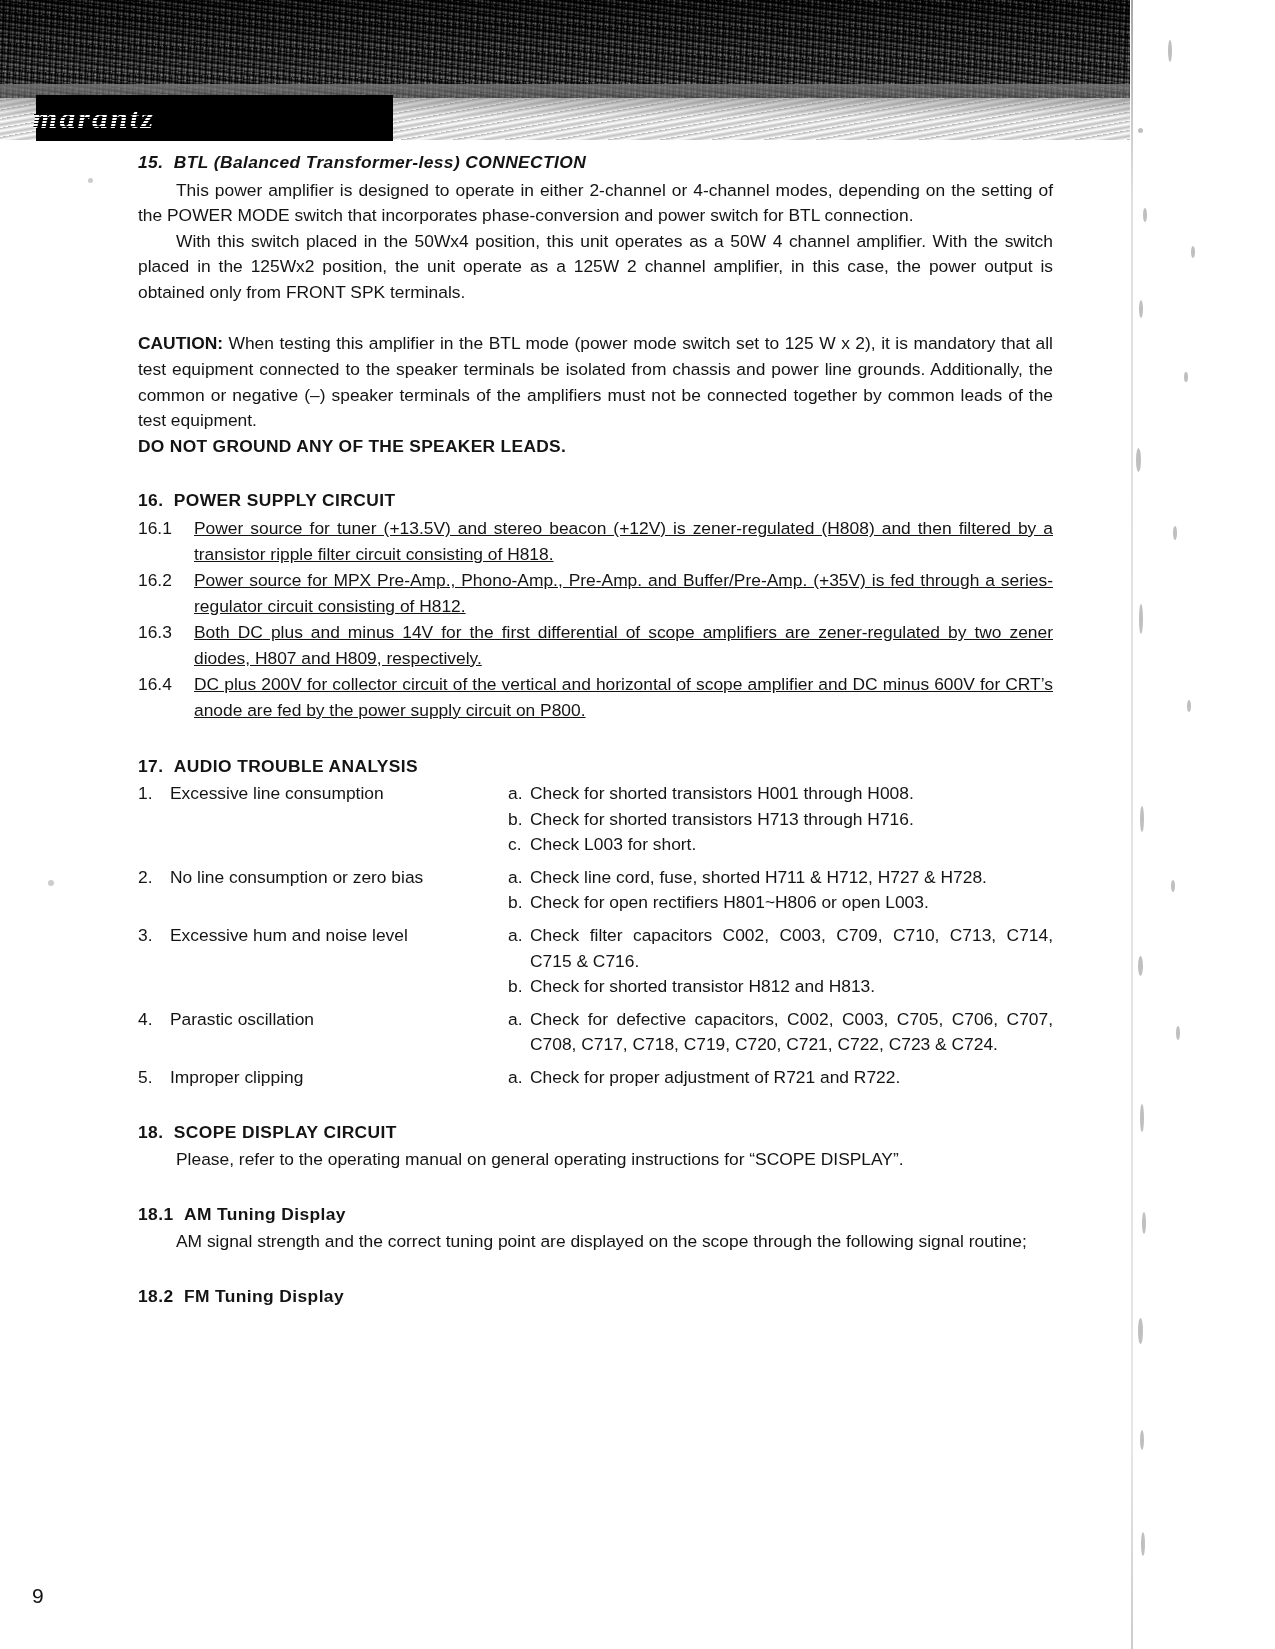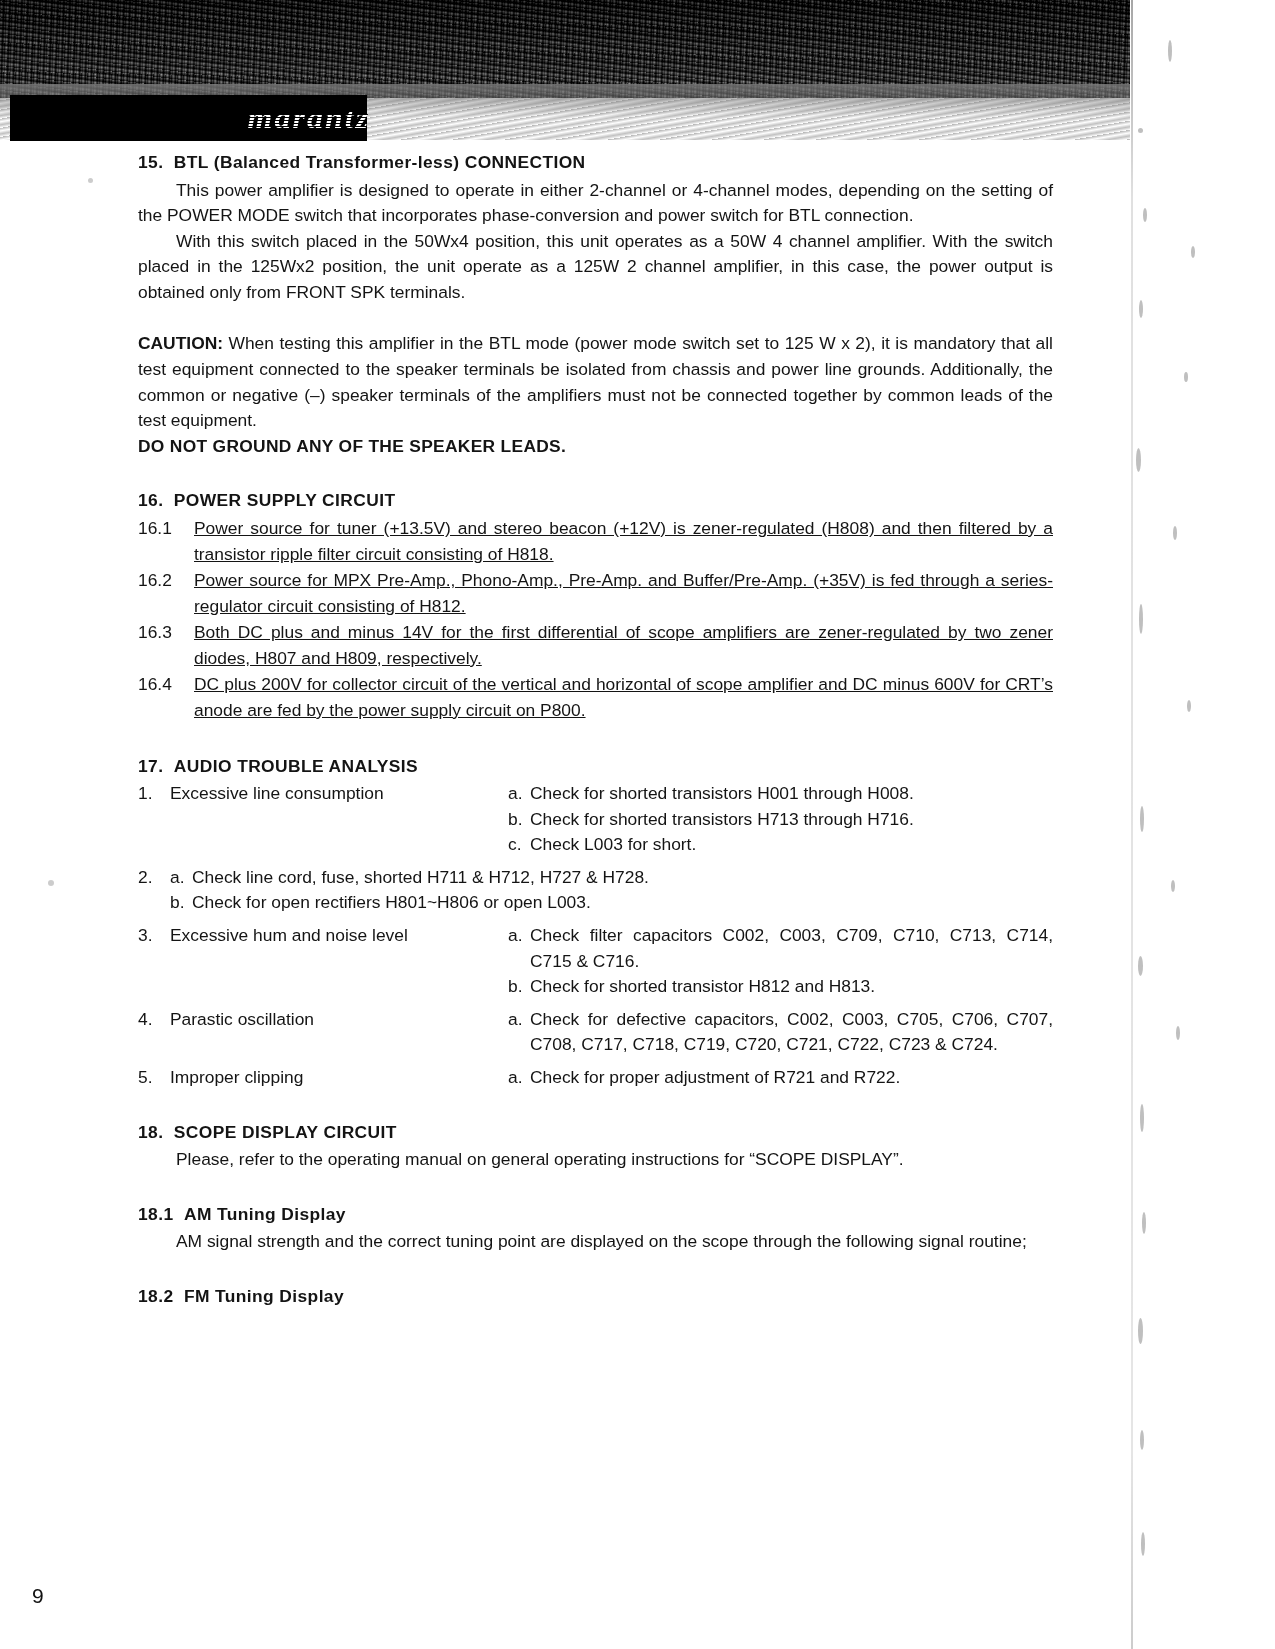--- a/index.html
+++ b/index.html
@@ -42,27 +42,27 @@
     position: absolute;
     top: 84px; left: 0;
     width: 1130px; height: 34px;
     background: linear-gradient(180deg, rgba(120,120,120,0.85) 0%, rgba(255,255,255,0) 100%);
   }
 
   
   .logo-plate {
     position: absolute;
     top: 95px;
-    left: 10px;
+    left: 36px;
     width: 357px;
     height: 46px;
     background: #000;
     display: flex;
     align-items: center;
-    justify-content: flex-end;
+    justify-content: flex-start;
   }
   .logo-text {
     font-family: "Liberation Serif", serif;
     font-weight: bold;
     font-style: italic;
     font-size: 30px;
     letter-spacing: 2px;
     color: #fff;
     background:
       repeating-linear-gradient(0deg, #fff 0px, #fff 2px, #000 2px, #000 3px);
@@ -97,21 +97,21 @@
     font-size: 17.4px;
     line-height: 1.47;
     color: #141414;
   }
   .sec-head {
     font-weight: bold;
     letter-spacing: .4px;
     margin-top: 7px;
     margin-bottom: 2px;
   }
-  .sec-head.first { margin-top: 0; }
+  .sec-head.first { margin-top: 0; font-style: italic; }
   p.body {
     margin: 0;
     text-align: justify;
     text-justify: inter-word;
   }
   p.indent { text-indent: 38px; }
   .gap-md { height: 22px; }
 
   .caution-block { margin-top: 4px; }
   .caution-lead { font-weight: bold; }
@@ -271,20 +271,21 @@
         </div>
         <div class="check">
           <div class="c-let">c.</div>
           <div class="c-txt nojust">Check L003 for short.</div>
         </div>
       </div>
     </div>
 
     <div class="trow">
       <div class="t-num">2.</div>
+      <div class="t-sym">No line consumption or zero bias</div>
       <div class="t-checks">
         <div class="check">
           <div class="c-let">a.</div>
           <div class="c-txt">Check line cord, fuse, shorted H711 &amp; H712, H727 &amp; H728.</div>
         </div>
         <div class="check">
           <div class="c-let">b.</div>
           <div class="c-txt nojust">Check for open rectifiers H801~H806 or open L003.</div>
         </div>
       </div>

